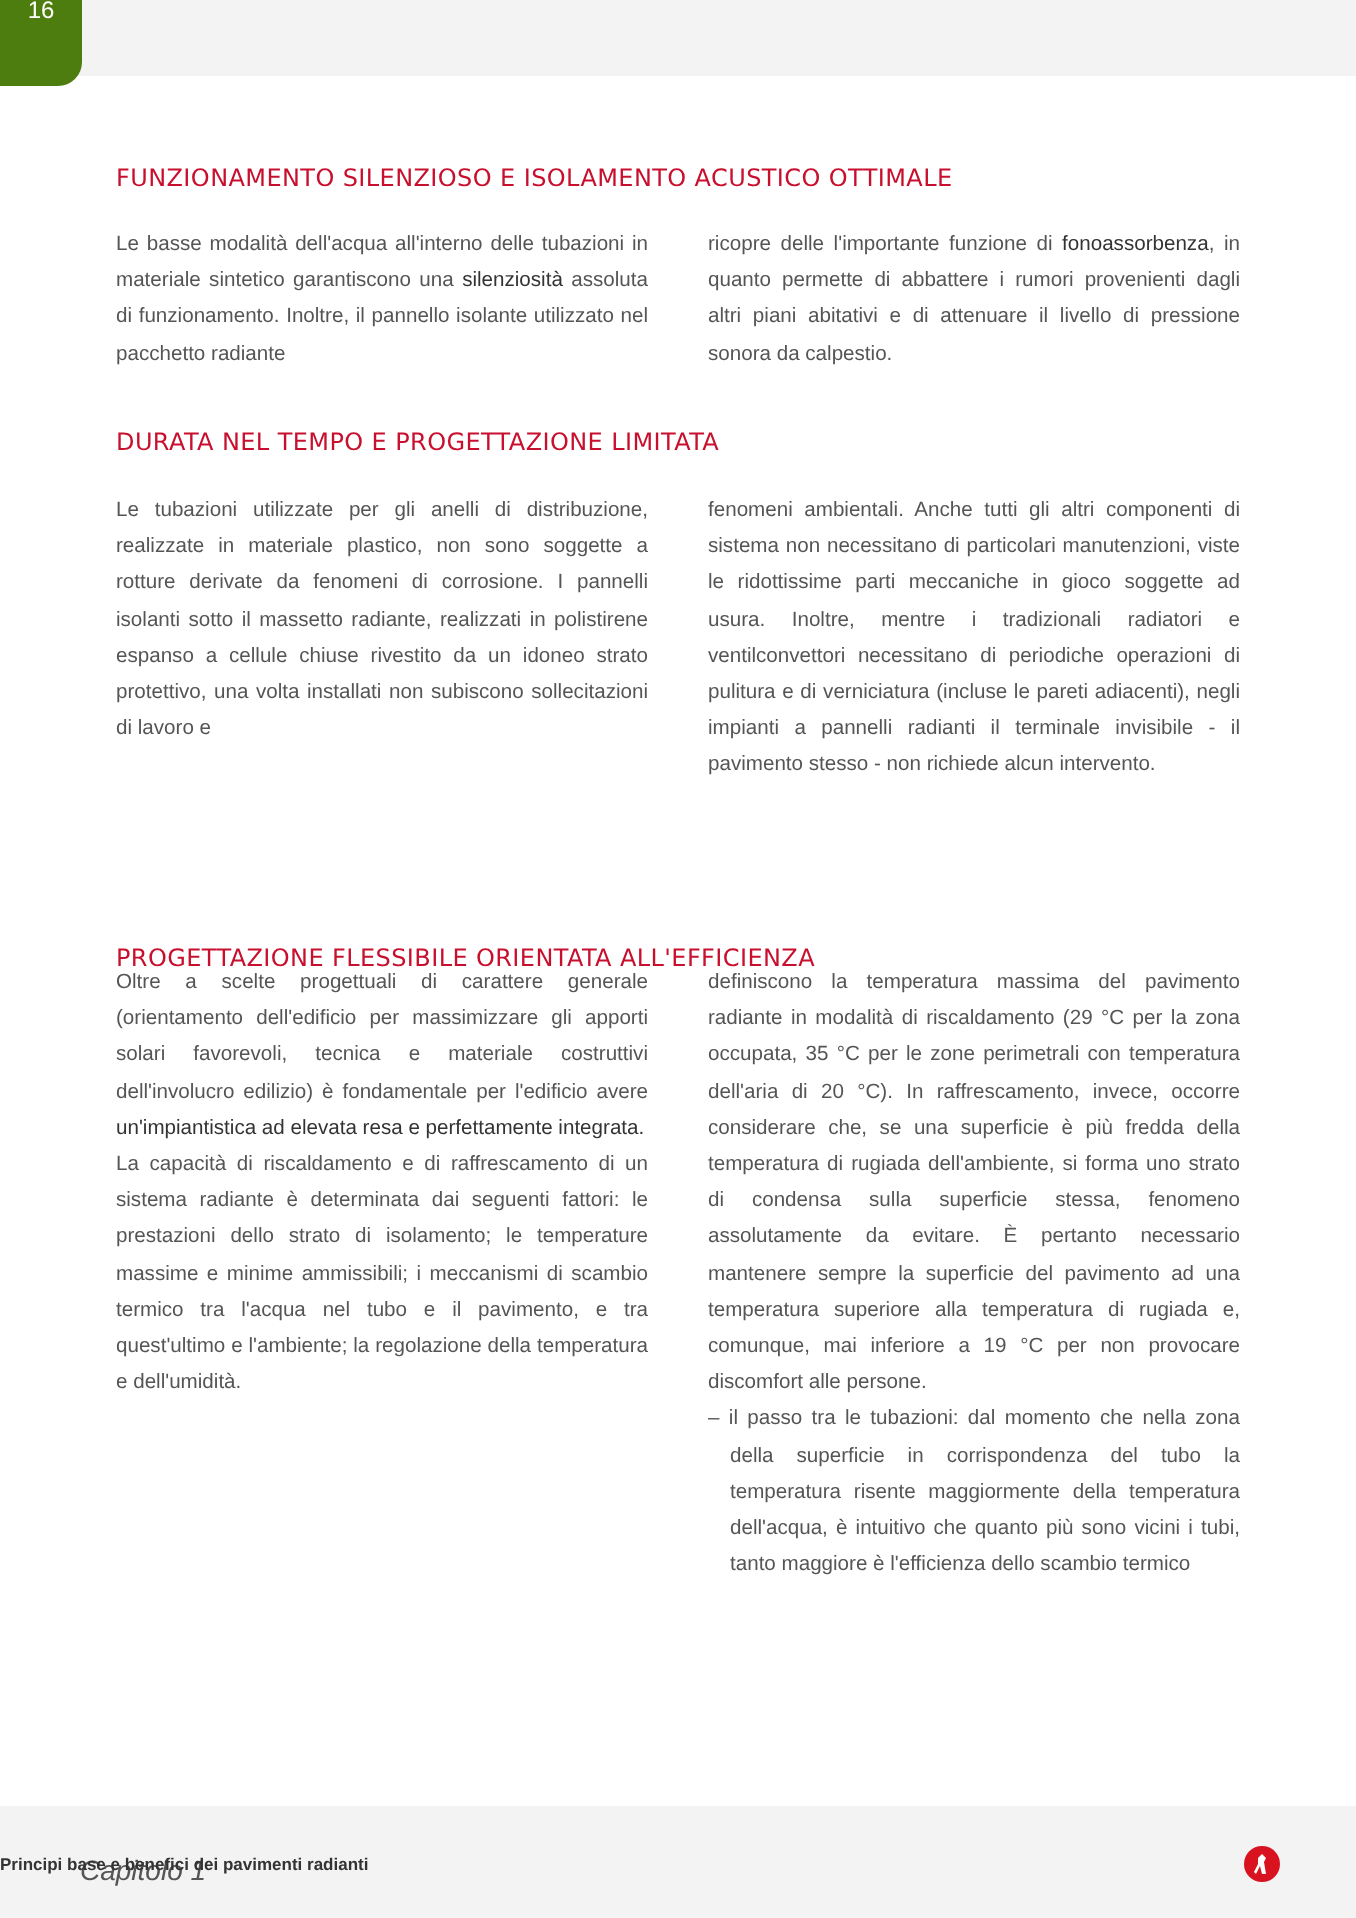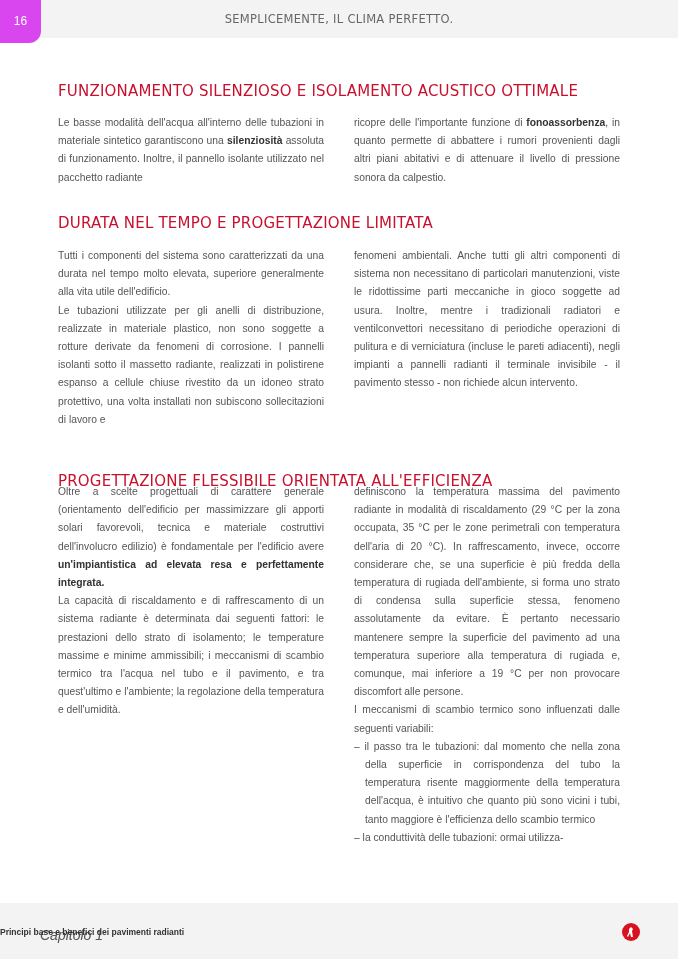--- a/index.html
+++ b/index.html
@@ -1,77 +1,73 @@
 <!DOCTYPE html>
 <html><head>
 <meta charset="utf-8">
 <style>
   html, body { margin:0; padding:0; }
   body { width:678px; height:959px; background:#ffffff; position:relative; overflow:hidden;
          font-family:"Liberation Sans", sans-serif; color:#4a4a4a; }
   .header { position:absolute; left:0; top:0; width:678px; height:38px; background:#f3f3f3; }
-  .page-num { position:absolute; left:0; top:0; width:41px; height:43px; background:#d946ef;
+  .page-num { position:absolute; left:0; top:0; width:41px; height:43px; background:#4d7c0f;
               border-bottom-right-radius:12px; color:#fff; font-size:12px;
-              display:flex; align-items:center; justify-content:center; padding-top:0; }
+              display:flex; align-items:flex-start; justify-content:center; padding-top:0; }
   .page-num span { margin-top:-2px; }
   .header-title { position:absolute; left:0; right:0; top:12px; text-align:center;
                   font-family:"DejaVu Sans", sans-serif; font-size:11.5px; letter-spacing:0.3px;
                   color:#666; }
   .section-title { position:absolute; left:58px; font-family:"DejaVu Sans", sans-serif;
-                   font-size:15px; color:#c8102e; letter-spacing:0.2px; }
+                   font-size:12px; color:#c8102e; letter-spacing:0.2px; }
   .col { position:absolute; width:266px; font-size:10.3px; line-height:18.2px; color:#555;
          text-align:justify; }
   .col p { margin:0; }
-  .col b { color:#333; font-weight:bold;margin-top:40px; }
+  .col b { color:#333; font-weight:normal;margin-top:40px; }
   .col .li { padding-left:11px; text-indent:-11px; }
   .footer { position:absolute; left:0; top:903px; width:678px; height:56px; background:#f3f3f3; }
   .footer-chapter { position:absolute; left:40px; top:24px; font-size:14px; font-style:italic; color:#555; }
   .footer-title { position:absolute; left:0; right:0; top:24px; text-align:left;
                   font-size:8.5px; font-weight:bold; color:#333; }
   .footer-logo { position:absolute; left:622px; top:20px; width:18px; height:18px; border-radius:50%;
                  background:#d9121f; display:flex; align-items:center; justify-content:center;
                  color:#fff; font-size:10px; }
 </style>
 </head>
 <body>
 
 <div class="header">
   <div class="page-num">
     <span>16</span>
   </div>
-  <div class="header-title">SEMPLICEMENTE, IL CLIMA PERFETTO.</div>
 </div>
 
 <div class="section-title" style="top:82px">FUNZIONAMENTO SILENZIOSO E ISOLAMENTO ACUSTICO OTTIMALE</div>
 <div class="col" style="left:58px; top:114px">
   <p><span>Le basse modalità dell'acqua all'interno delle tubazioni in materiale sintetico garantiscono una </span><b>silenziosità</b><span> assoluta di funzionamento. Inoltre, il pannello isolante utilizzato nel pacchetto radiante</span></p>
 </div>
 <div class="col" style="left:354px; top:114px">
   <p><span>ricopre delle l'importante funzione di </span><b>fonoassorbenza</b><span>, in quanto permette di abbattere i rumori provenienti dagli altri piani abitativi e di attenuare il livello di pressione sonora da calpestio.</span></p>
 </div>
 
 <div class="section-title" style="top:214px">DURATA NEL TEMPO E PROGETTAZIONE LIMITATA</div>
 <div class="col" style="left:58px; top:247px">
-  <p>Tutti i componenti del sistema sono caratterizzati da una durata nel tempo molto elevata, superiore generalmente alla vita utile dell'edificio.</p>
   <p>Le tubazioni utilizzate per gli anelli di distribuzione, realizzate in materiale plastico, non sono soggette a rotture derivate da fenomeni di corrosione. I pannelli isolanti sotto il massetto radiante, realizzati in polistirene espanso a cellule chiuse rivestito da un idoneo strato protettivo, una volta installati non subiscono sollecitazioni di lavoro e</p>
 </div>
 <div class="col" style="left:354px; top:247px">
   <p>fenomeni ambientali. Anche tutti gli altri componenti di sistema non necessitano di particolari manutenzioni, viste le ridottissime parti meccaniche in gioco soggette ad usura. Inoltre, mentre i tradizionali radiatori e ventilconvettori necessitano di periodiche operazioni di pulitura e di verniciatura (incluse le pareti adiacenti), negli impianti a pannelli radianti il terminale invisibile - il pavimento stesso - non richiede alcun intervento.</p>
 </div>
 
 <div class="section-title" style="top:472px">PROGETTAZIONE FLESSIBILE ORIENTATA ALL'EFFICIENZA</div>
 <div class="col" style="left:58px; top:483px">
   <p><span>Oltre a scelte progettuali di carattere generale (orientamento dell'edificio per massimizzare gli apporti solari favorevoli, tecnica e materiale costruttivi dell'involucro edilizio) è fondamentale per l'edificio avere </span><b>un'impiantistica ad elevata resa e perfettamente integrata.</b></p>
   <p>La capacità di riscaldamento e di raffrescamento di un sistema radiante è determinata dai seguenti fattori: le prestazioni dello strato di isolamento; le temperature massime e minime ammissibili; i meccanismi di scambio termico tra l'acqua nel tubo e il pavimento, e tra quest'ultimo e l'ambiente; la regolazione della temperatura e dell'umidità.</p>
 </div>
 <div class="col" style="left:354px; top:483px">
   <p>definiscono la temperatura massima del pavimento radiante in modalità di riscaldamento (29 °C per la zona occupata, 35 °C per le zone perimetrali con temperatura dell'aria di 20 °C). In raffrescamento, invece, occorre considerare che, se una superficie è più fredda della temperatura di rugiada dell'ambiente, si forma uno strato di condensa sulla superficie stessa, fenomeno assolutamente da evitare. È pertanto necessario mantenere sempre la superficie del pavimento ad una temperatura superiore alla temperatura di rugiada e, comunque, mai inferiore a 19 °C per non provocare discomfort alle persone.</p>
-  <p>I meccanismi di scambio termico sono influenzati dalle seguenti variabili:</p>
   <p class="li">– il passo tra le tubazioni: dal momento che nella zona della superficie in corrispondenza del tubo la temperatura risente maggiormente della temperatura dell'acqua, è intuitivo che quanto più sono vicini i tubi, tanto maggiore è l'efficienza dello scambio termico</p>
-  <p class="li">– la conduttività delle tubazioni: ormai utilizza-</p>
 </div>
 
 <div class="footer">
   <div class="footer-chapter">Capitolo 1</div>
   <div class="footer-title">Principi base e benefici dei pavimenti radianti</div>
   <div class="footer-logo">
     <svg width="10" height="12" viewBox="0 0 10 12">
         <path d="M5 1 L7 3 L6 5 L7 11 L5 11 L4 7 L2 11 L1 10 L3 6 L3 3 Z" fill="#fff"></path>
       </svg>
   </div>

